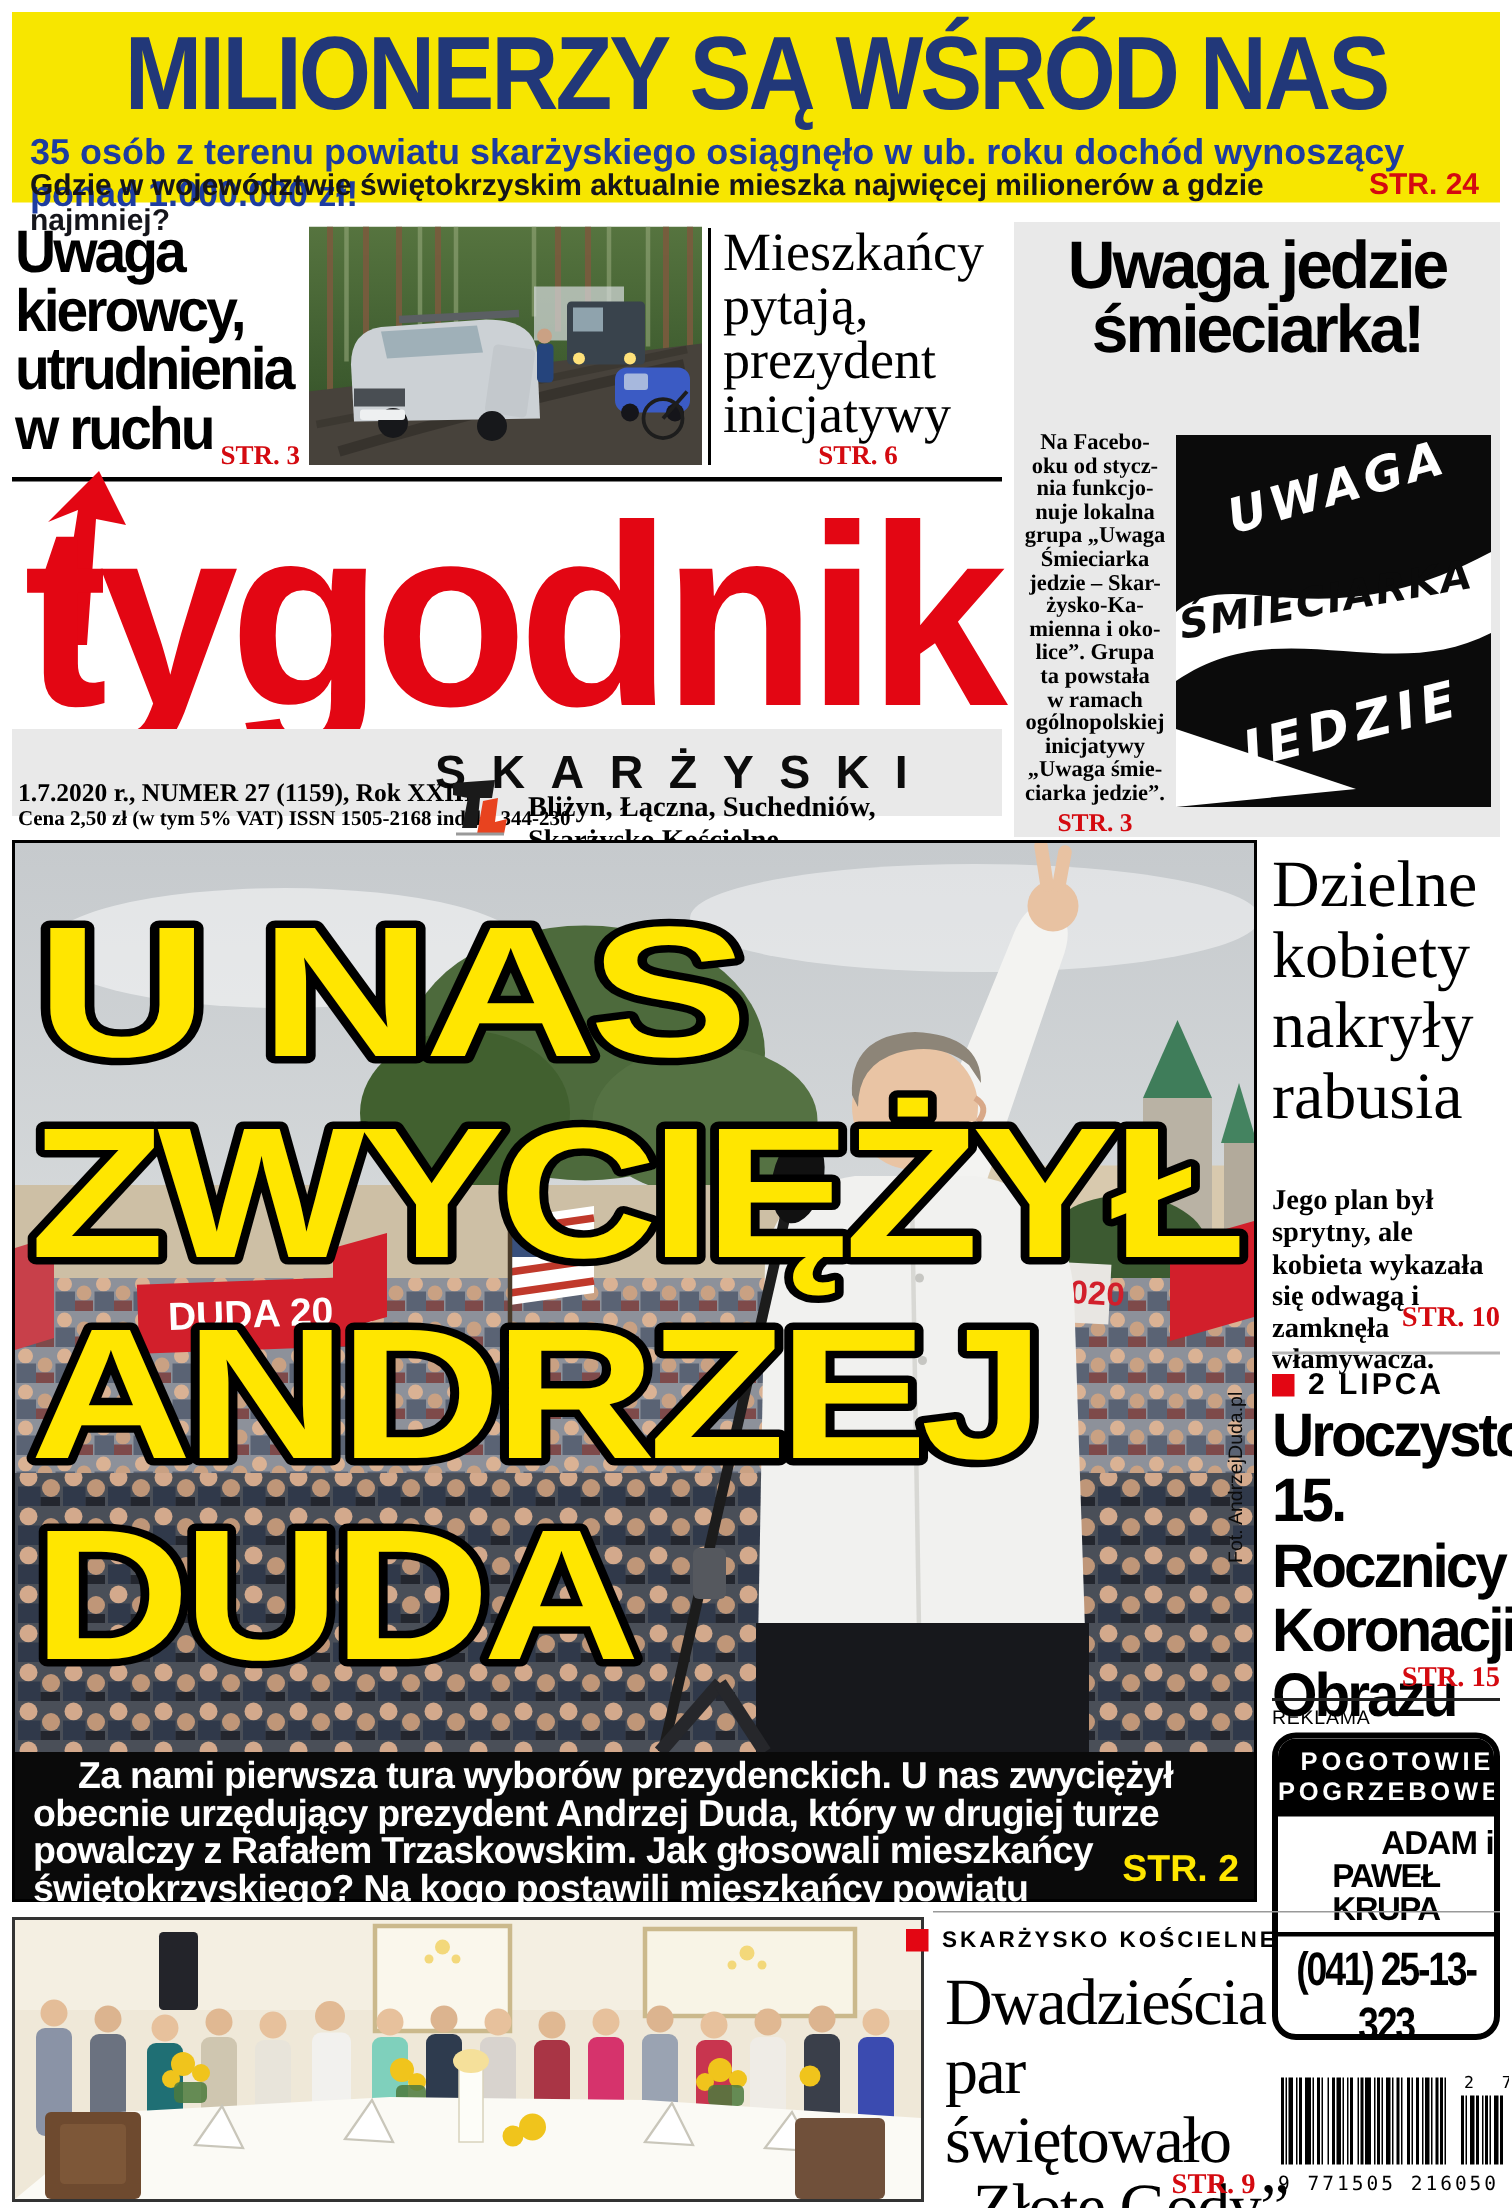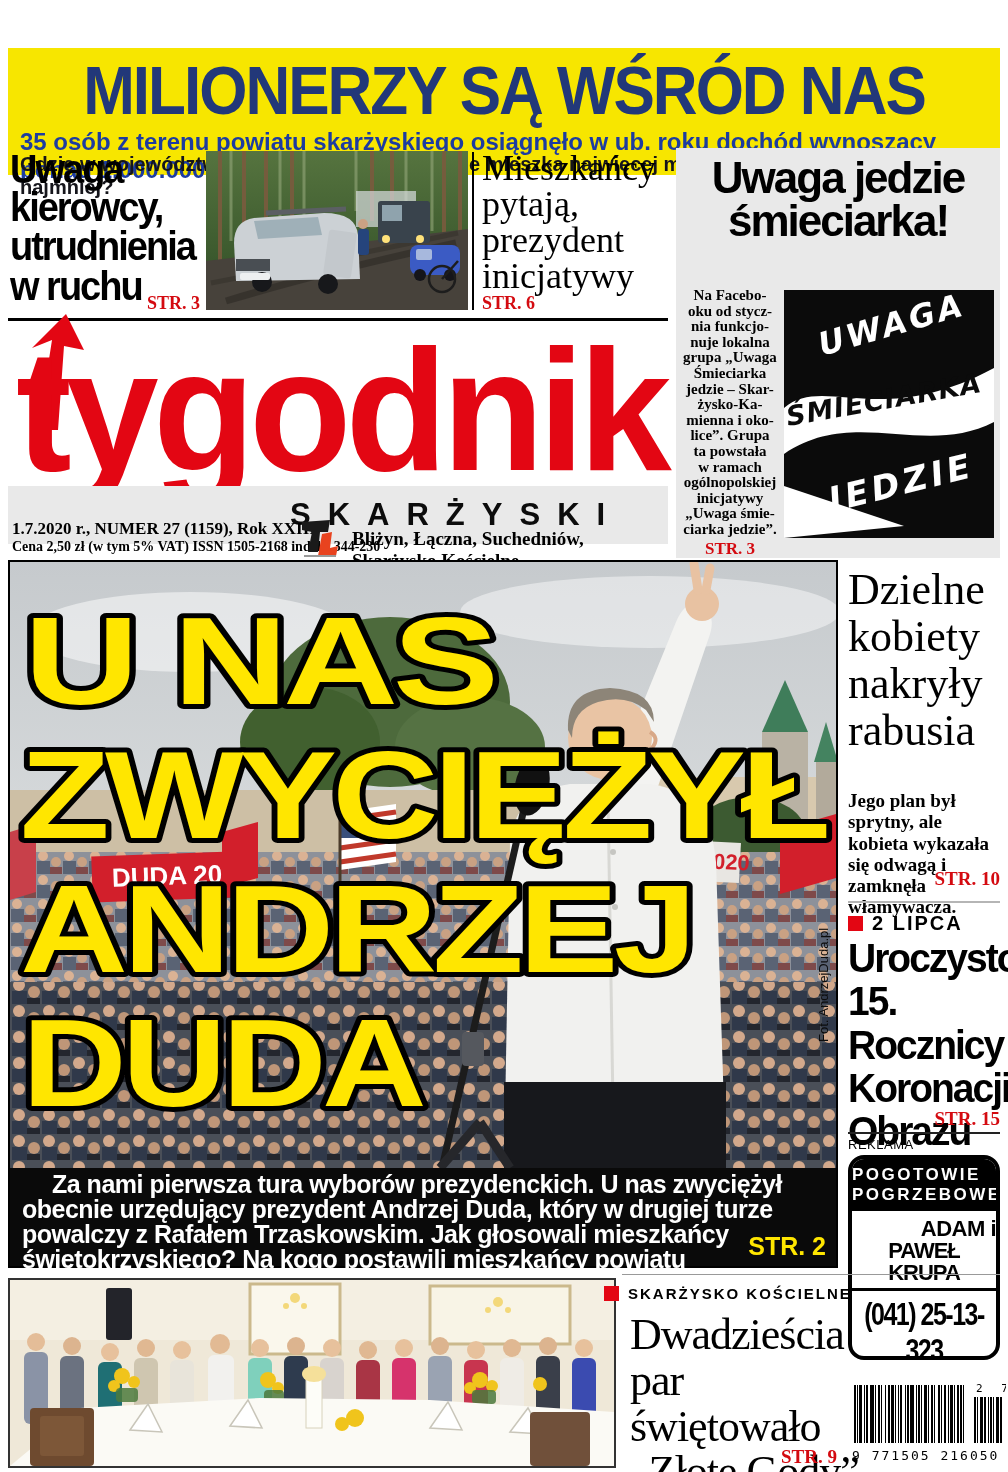--- a/index.html
+++ b/index.html
@@ -3,36 +3,36 @@
 <meta charset="utf-8">
 <style>
   html,body{margin:0;padding:0;background:#777;}
   .page{position:relative;width:1008px;height:1472px;background:#fff;margin:0 auto;
         font-family:"Liberation Sans",sans-serif;overflow:hidden;color:#000;}
   .abs{position:absolute;}
   .preline{white-space:pre-line;}
   .str{font-family:"Liberation Serif",serif;font-weight:bold;color:#d40a10;}
 
   
-  .banner{left:8px;top:8px;width:992px;height:127px;background:#f7e600;margin-top:40px;}
+  .banner{left:8px;top:8px;width:992px;height:127px;background:#f7e600;}
   .banner-headline{left:0;top:2px;width:100%;text-align:center;color:#223879;
      font-weight:bold;font-size:62px;letter-spacing:-2px;transform:scaleY(1.12);transform-origin:top;}
   .banner-l1{left:12px;top:80px;width:940px;color:#1d3ca0;font-weight:bold;font-size:24px;}
   .banner-l2{left:12px;top:105px;width:900px;color:#15151b;font-weight:bold;font-size:20px;}
   .banner-str{right:14px;top:104px;font-family:"Liberation Sans",sans-serif;font-size:20px;}
 
   
   .teaser-drivers{left:10px;top:150px;width:198px;font-weight:900;font-size:38px;
       line-height:.98;letter-spacing:-2px;transform:scaleY(1.05);transform-origin:top left;}
   .teaser-drivers-str{left:10px;top:293px;width:190px;text-align:right;font-size:18px;}
   .photo1{left:206px;top:151px;width:262px;height:159px;}
   .vrule{left:472px;top:152px;width:0;height:158px;border-left:2px solid #000;}
   .teaser-residents{left:482px;top:150px;width:188px;font-family:"Liberation Serif",serif;
       font-size:36px;line-height:1.0;}
-  .teaser-residents-str{left:482px;top:293px;width:180px;text-align:left;font-size:18px;}
+  .teaser-residents-str{left:482px;top:293px;width:180px;text-align:center;font-size:18px;}
   .hrule{left:8px;top:318px;width:660px;height:3px;background:#000;}
 
   
   .garbage-panel{left:676px;top:148px;width:324px;height:410px;background:#e9e9e9;}
   .garbage-headline{left:0;top:8px;width:100%;text-align:center;font-weight:900;
       font-size:44px;line-height:.95;letter-spacing:-2px;transform:scaleY(1.02);transform-origin:top;}
   .garbage-body{left:4px;top:140px;width:100px;text-align:center;
       font-family:"Liberation Serif",serif;font-weight:bold;font-size:15px;line-height:1.04;}
   .garbage-str{display:block;margin-top:2px;font-size:17px;}
   .garbage-art{left:108px;top:142px;width:210px;height:248px;}
@@ -66,21 +66,21 @@
   .kicker{display:flex;align-items:center;gap:9px;font-weight:bold;font-size:20px;letter-spacing:2px;}
   .red-sq{width:15px;height:15px;background:#e30613;flex:0 0 auto;}
   .july-kicker{left:848px;top:912px;width:156px;}
   .july-headline{left:848px;top:936px;width:160px;font-weight:900;font-size:39px;
       line-height:1.06;letter-spacing:-2px;transform:scaleY(1.05);transform-origin:top left;}
   .july-str{left:848px;top:1108px;width:152px;text-align:right;font-size:19px;}
   .div2{left:848px;top:1132px;width:152px;border-top:2px solid #222;}
   .reklama{left:848px;top:1137px;font-size:13px;letter-spacing:.5px;}
   .ad-box{left:848px;top:1155px;width:152px;height:205px;border:4px solid #000;border-radius:16px;
       overflow:hidden;background:#fff;box-sizing:border-box;}
-  .ad-top{background:#000;color:#fff;text-align:left;padding:6px 0 7px;}
+  .ad-top{background:#000;color:#fff;text-align:right;padding:6px 0 7px;}
   .ad-top div{font-weight:900;font-size:17px;letter-spacing:2.5px;line-height:1.15;}
   .ad-name{font-weight:900;font-size:22px;text-align:right;line-height:1.0;margin-top:7px;
       letter-spacing:-.5px;}
   .ad-name2{font-weight:900;font-size:22px;text-align:center;line-height:1.0;
       border-bottom:3px solid #000;display:inline-block;padding:0 2px 4px;letter-spacing:-1px;}
   .ad-center{text-align:center;}
   .ad-phone{font-weight:900;font-size:25px;text-align:center;letter-spacing:-1.5px;margin-top:5px;
       transform:scaleY(1.25);transform-origin:top;}
   .barcode{left:846px;top:1380px;width:160px;height:88px;}
 

